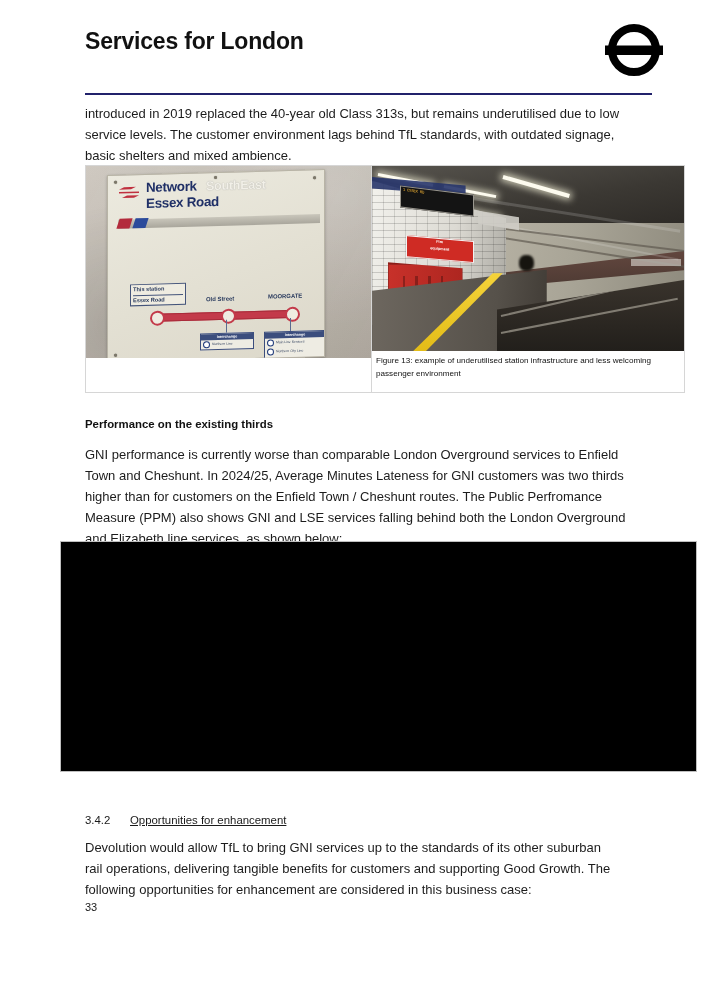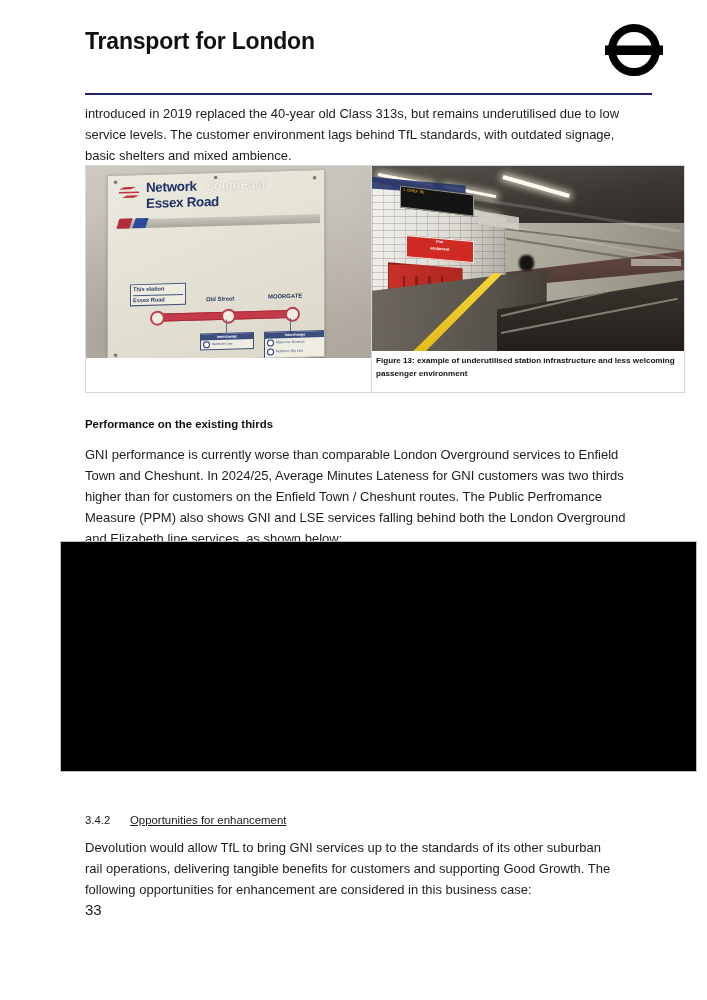--- a/index.html
+++ b/index.html
@@ -97,21 +97,21 @@
 
   .fig-image-wrap {
     position: relative;
     overflow: hidden;
   }
   .fig-left-img  { height: 192px; }
   .fig-right-img { height: 185px; }
 
   .fig-caption {
     font-size: 8.1px;
-    font-weight: bold;
+    font-weight: normal;
     line-height: 12.5px;
     color: #111111;
     padding: 4px 5px 0 4px;
   }
 
   
   .nse-scene {
     position: absolute;
     inset: 0;
     background:
@@ -492,30 +492,30 @@
   }
   .num-heading .num { width: 45px; display: inline-block; }
   .num-heading .ttl { text-decoration: underline; }
 
   .para-opps { top: 837px; width: 532px; }
 
   .page-number {
     position: absolute;
     left: 85px;
     top: 901px;
-    font-size: 15px;
+    font-size: 11px;
     color: #1a1a1a;
   }
 </style>
 </head>
 <body>
 
 <div class="page-header">
 
-  <div class="brand-title">Transport for London</div>
+  <div class="brand-title">Services for London</div>
 
   <div class="roundel">
     <svg viewBox="0 0 62 62" width="62" height="62" aria-hidden="true">
       <circle cx="31" cy="29" r="22" fill="none" stroke="#000000" stroke-width="8"></circle>
       <rect x="2" y="24.5" width="58" height="9.5" fill="#000000"></rect>
     </svg>
   </div>
 
 </div>
 

